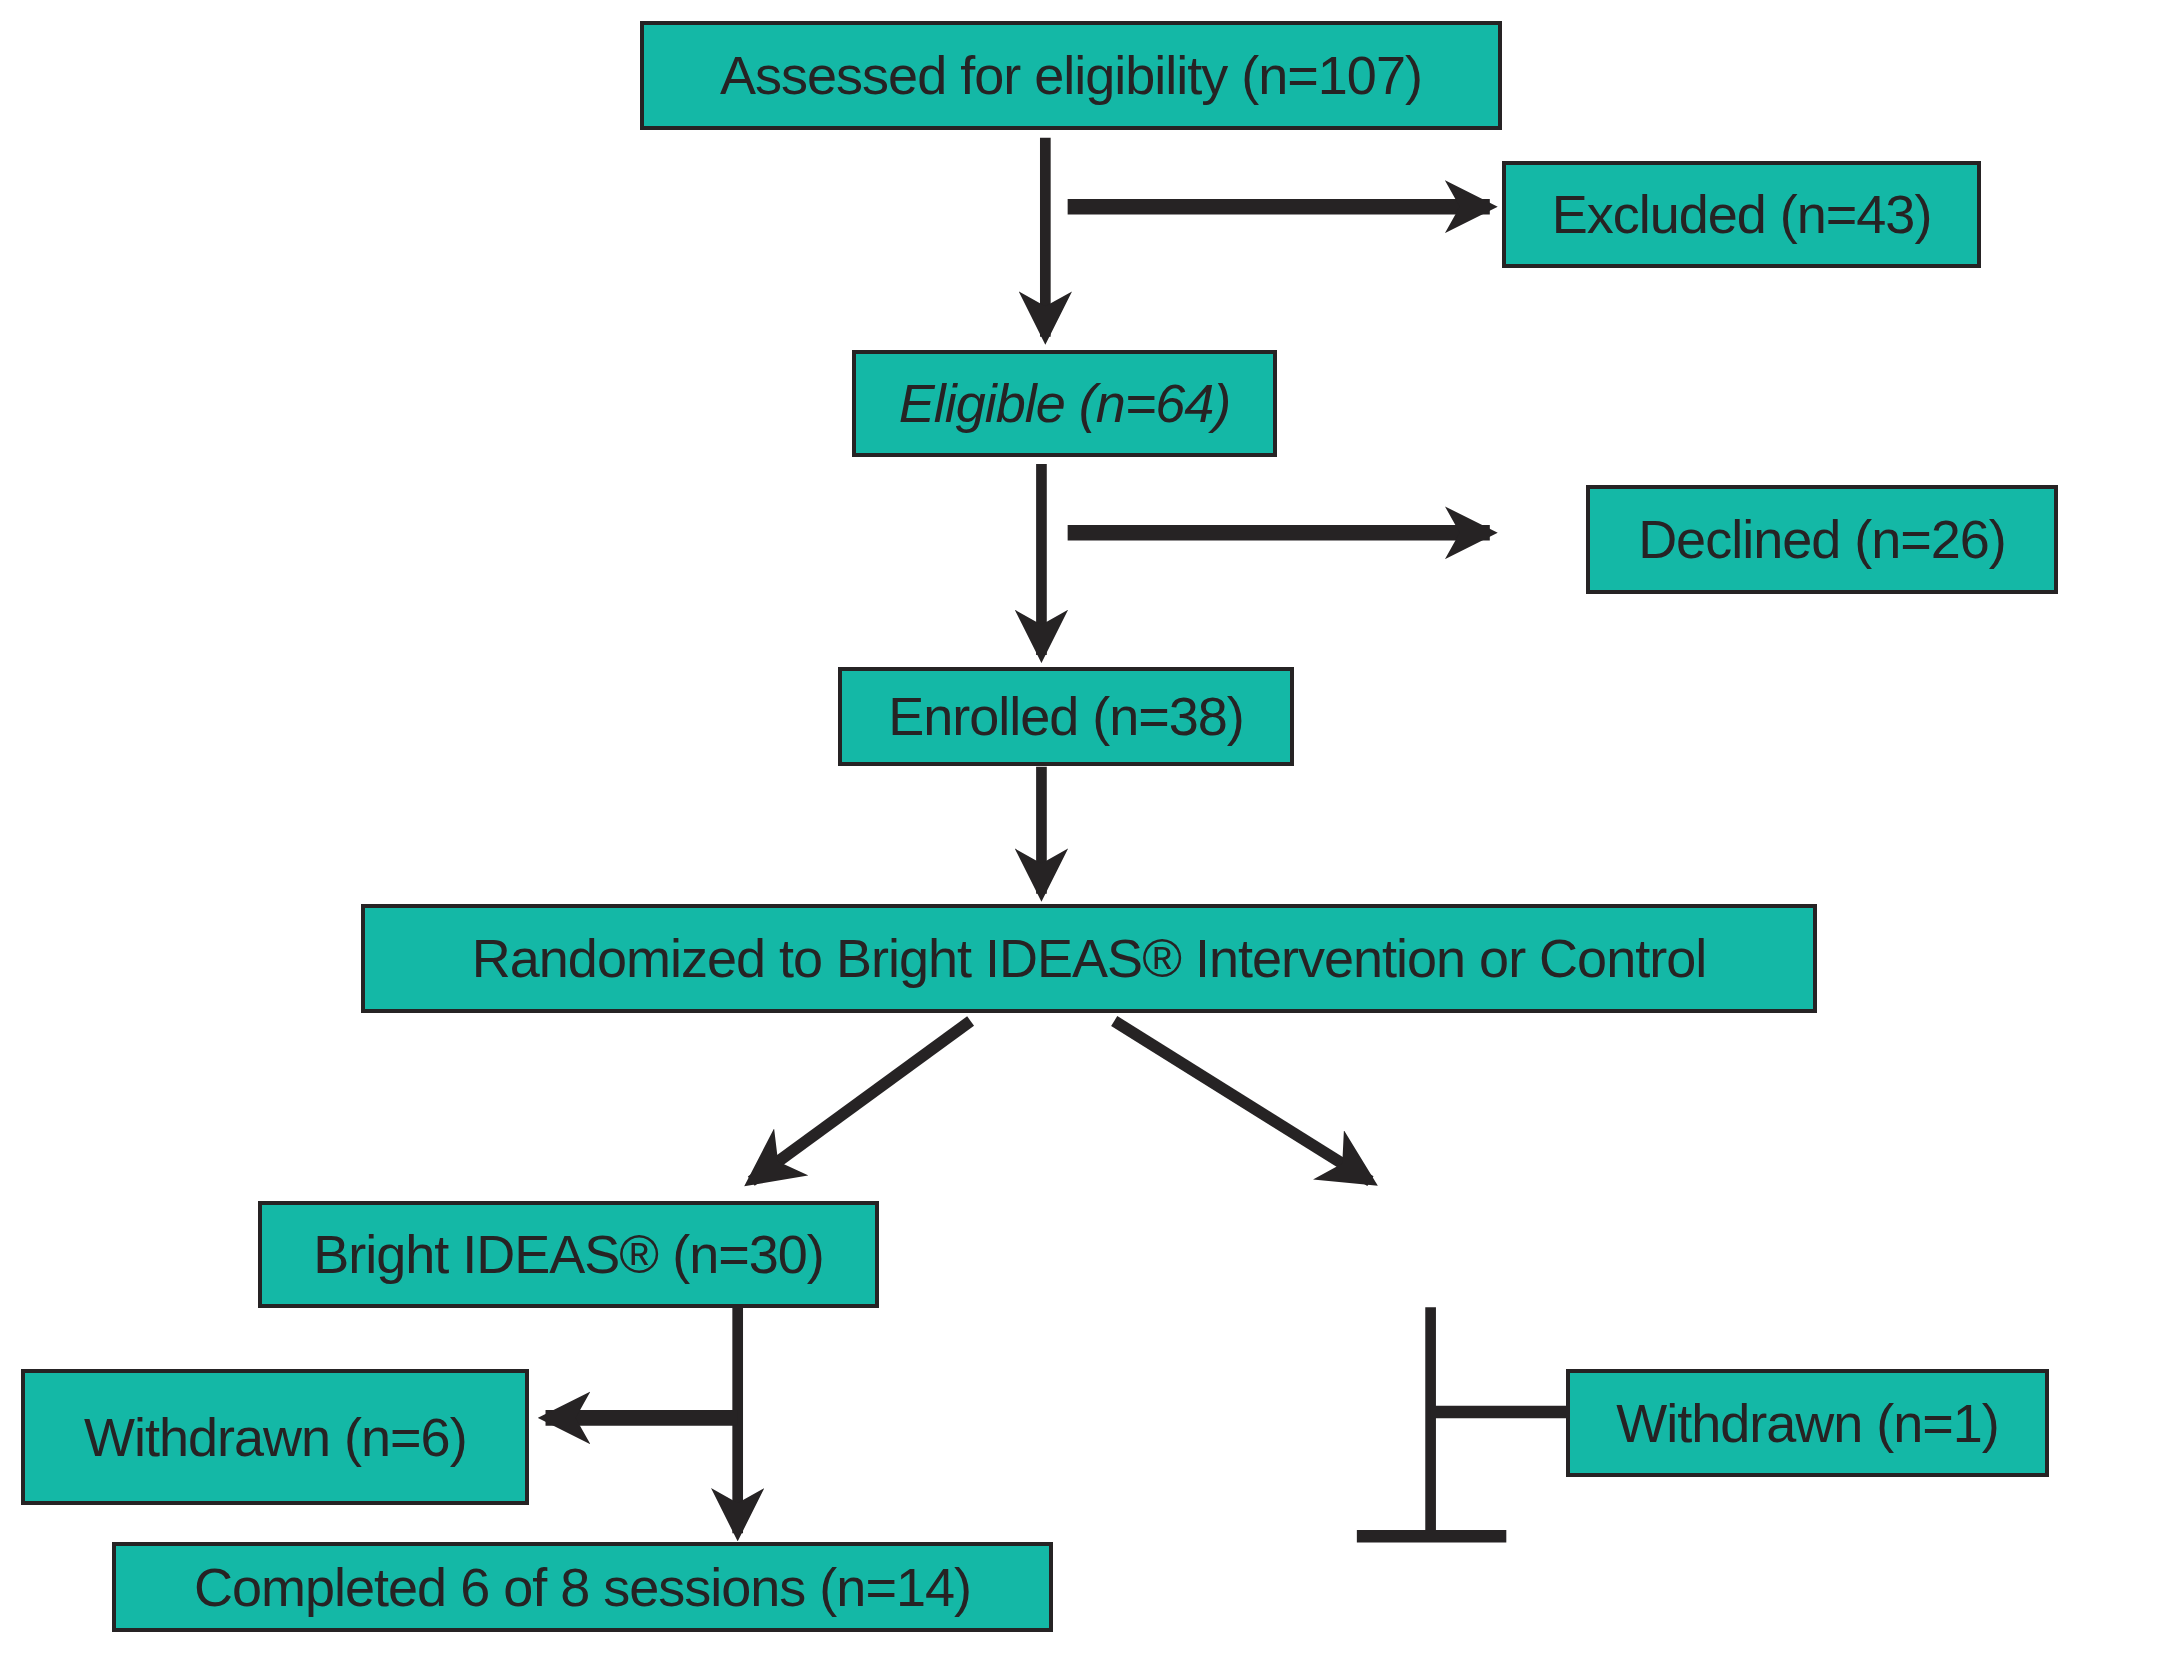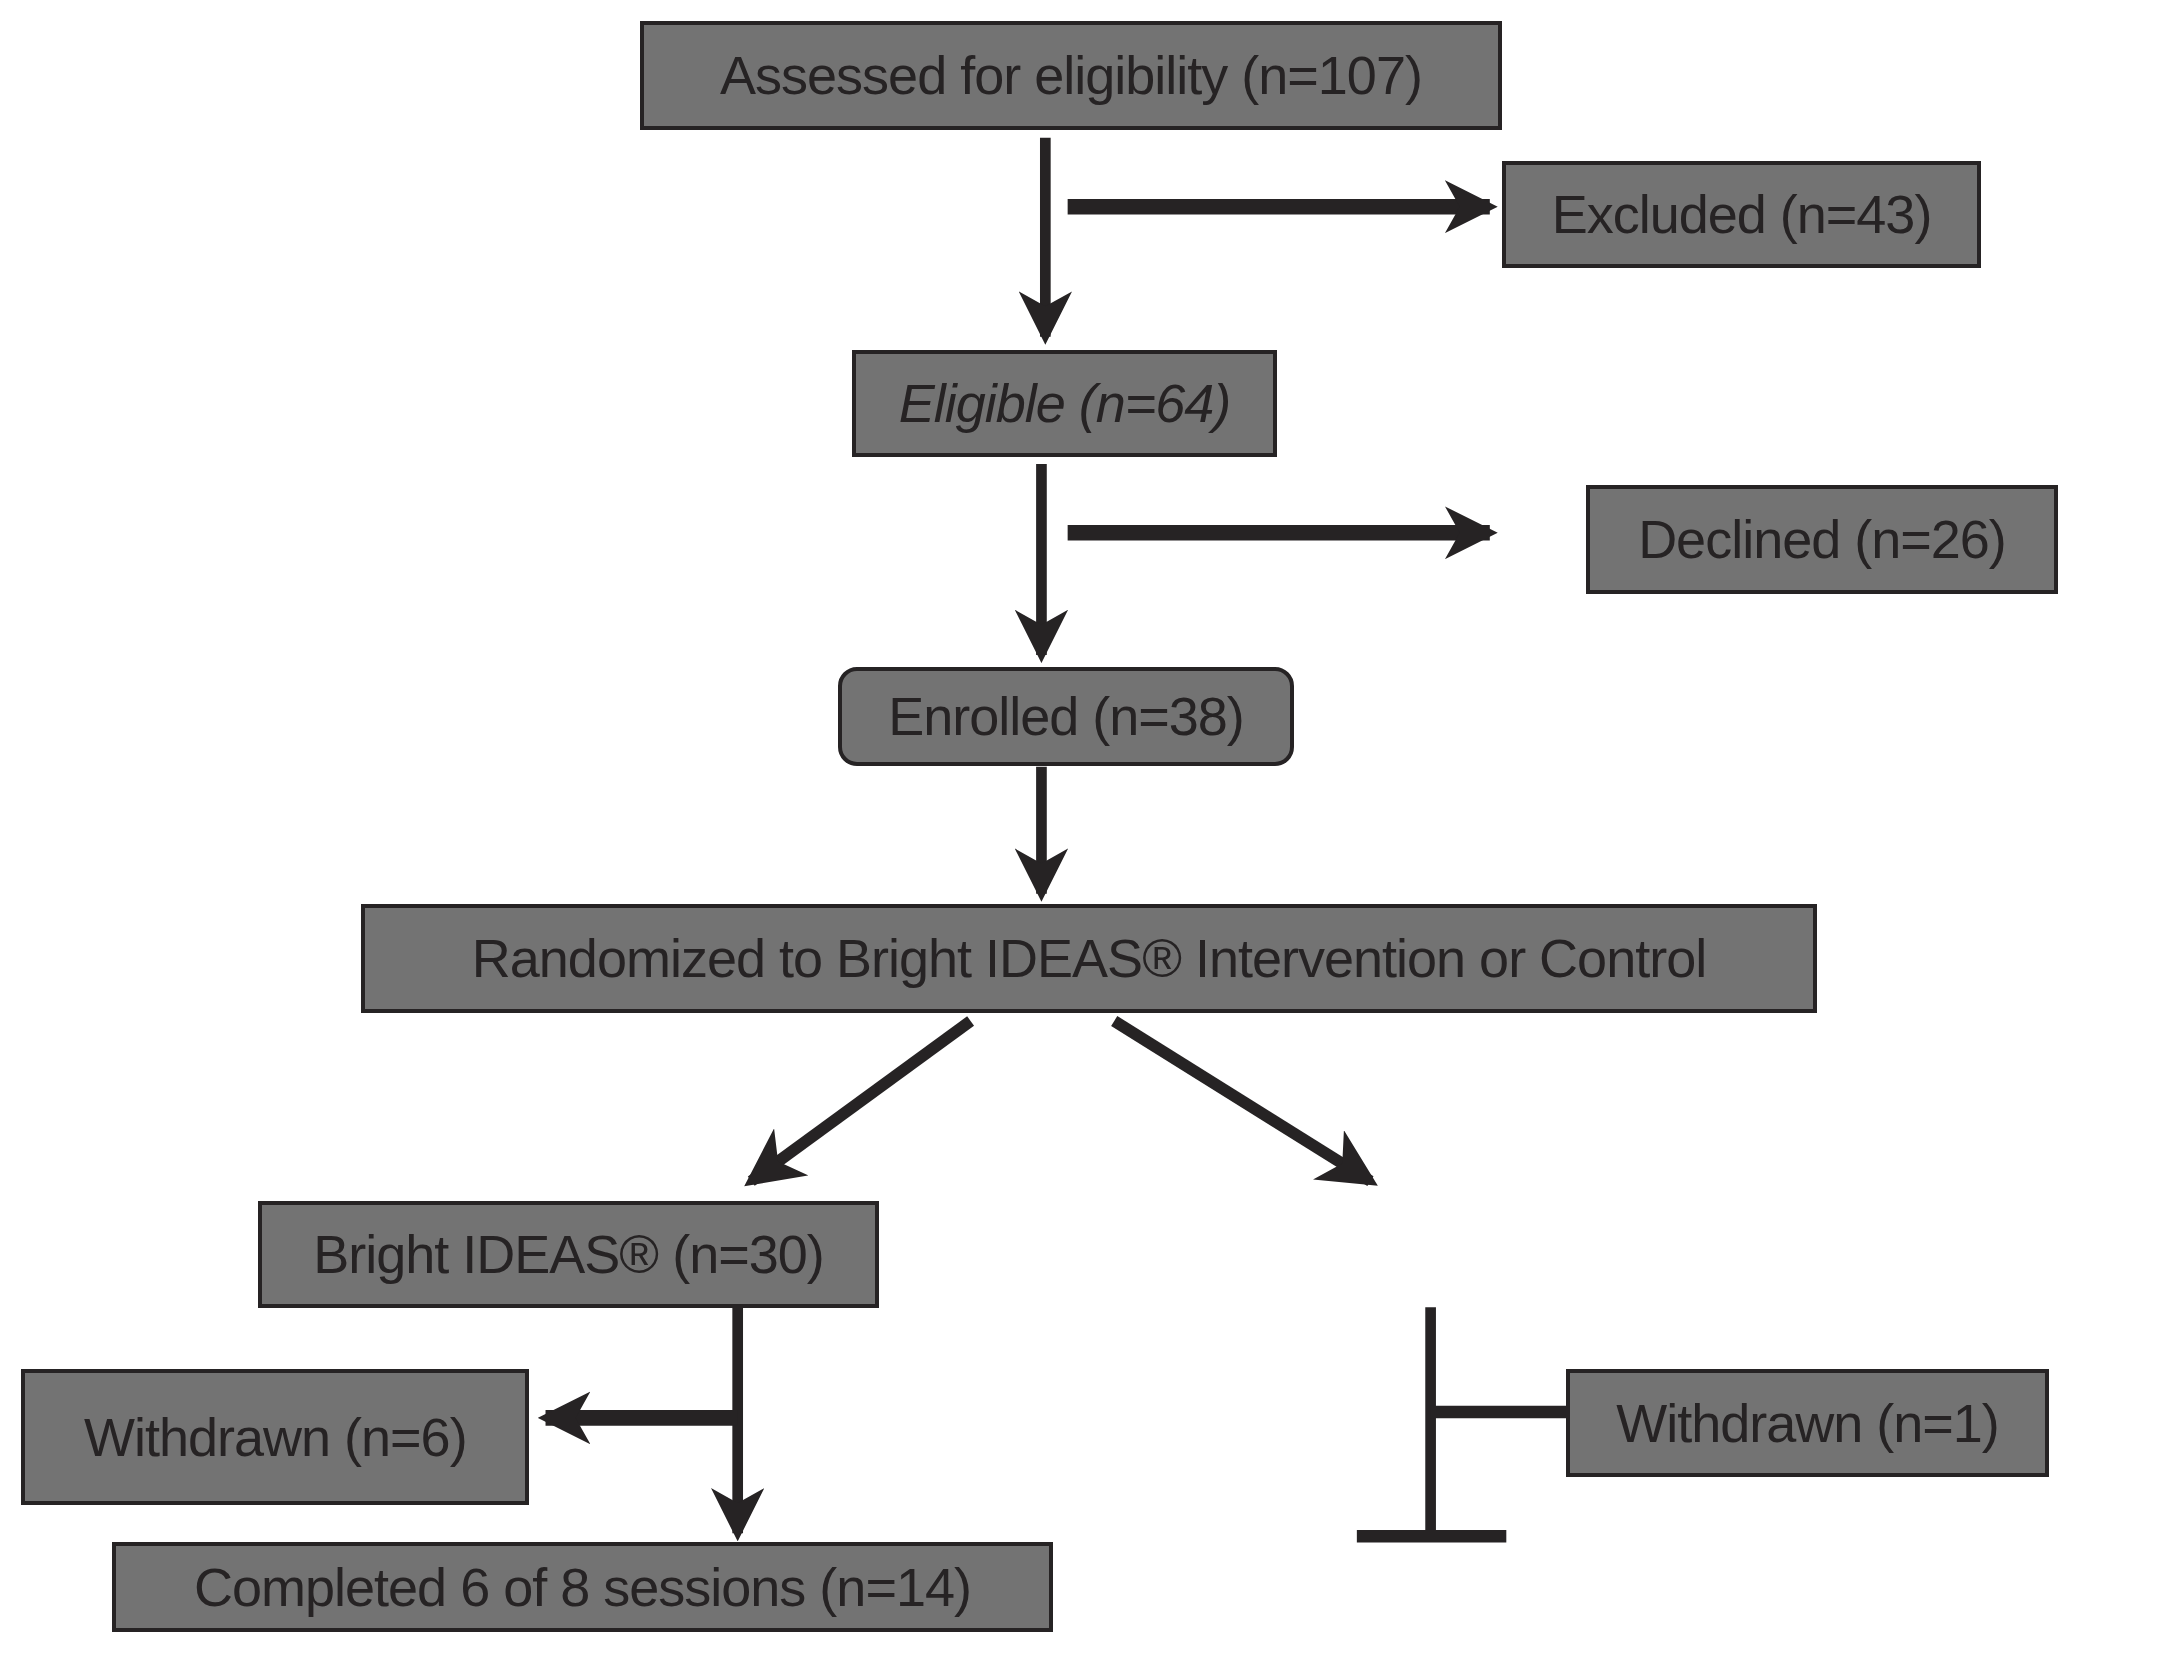--- a/index.html
+++ b/index.html
@@ -20,37 +20,37 @@
     left: 0;
     top: 0;
     width: 2178px;
     height: 1677px;
     pointer-events: none;
   }
   .node {
     position: absolute;
     box-sizing: border-box;
     border: 4.9px solid #262324;
-    background: #737373;
+    background: #14b8a6;
     display: flex;
     align-items: center;
     justify-content: center;
     text-align: left;
     font-size: 54px;
     letter-spacing: -1px;
     line-height: 1.05;
     color: #262324;
     white-space: nowrap;
   }
   
   #n-assessed    { left: 640px;  top: 21.3px;   width: 862px;  height: 109px; }
   #n-excluded    { left: 1502px; top: 161px;  width: 479px;  height: 107px; }
   #n-eligible    { left: 852px;  top: 350px;  width: 425px;  height: 107px; font-style: italic; }
   #n-declined    { left: 1586px; top: 485px;  width: 472px;  height: 109px; }
-  #n-enrolled    { left: 838px;  top: 667px;  width: 456px;  height: 99px; border-radius: 19px; }
+  #n-enrolled    { left: 838px;  top: 667px;  width: 456px;  height: 99px; }
   #n-randomized  { left: 361px;  top: 904px;  width: 1456px; height: 109px; }
   #n-bright      { left: 258px;  top: 1201px; width: 621px;  height: 107px; }
   #n-control     { left: 1194px; top: 1201px; width: 452px;  height: 107px; }
   #n-withdrawn-l { left: 21.3px;   top: 1369px; width: 508px;  height: 136px; }
   #n-withdrawn-r { left: 1566px; top: 1369px; width: 483px;  height: 108px; }
   #n-completed   { left: 112px;  top: 1542px; width: 941px;  height: 90px; }
 </style>
 </head>
 <body>
 

